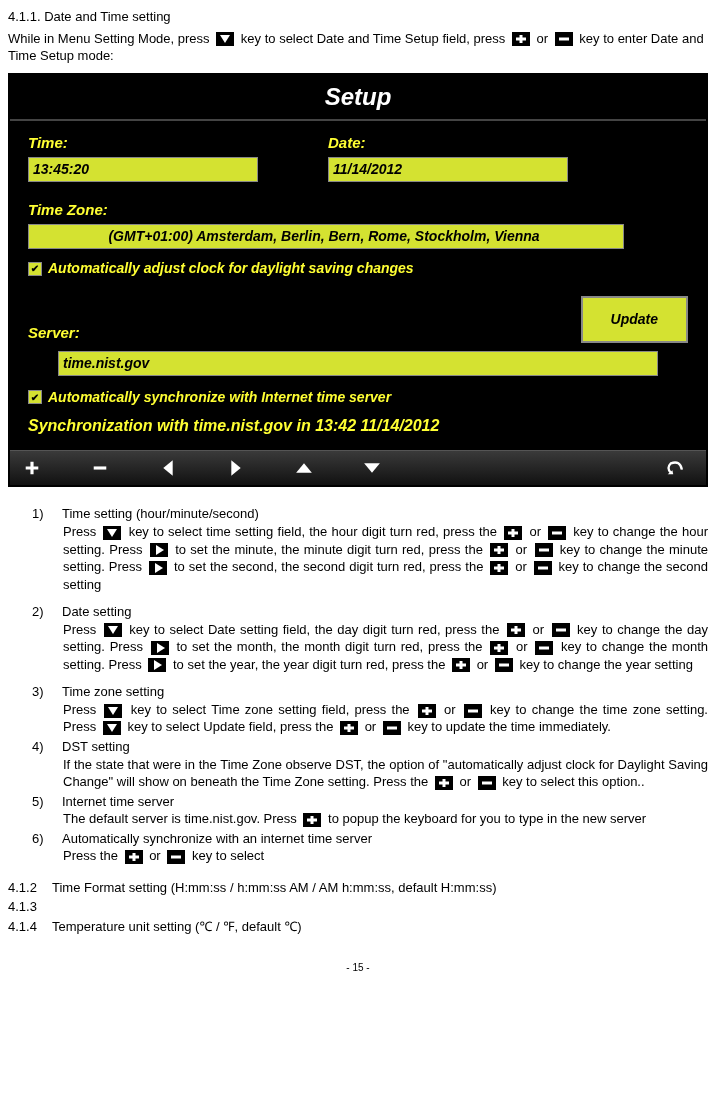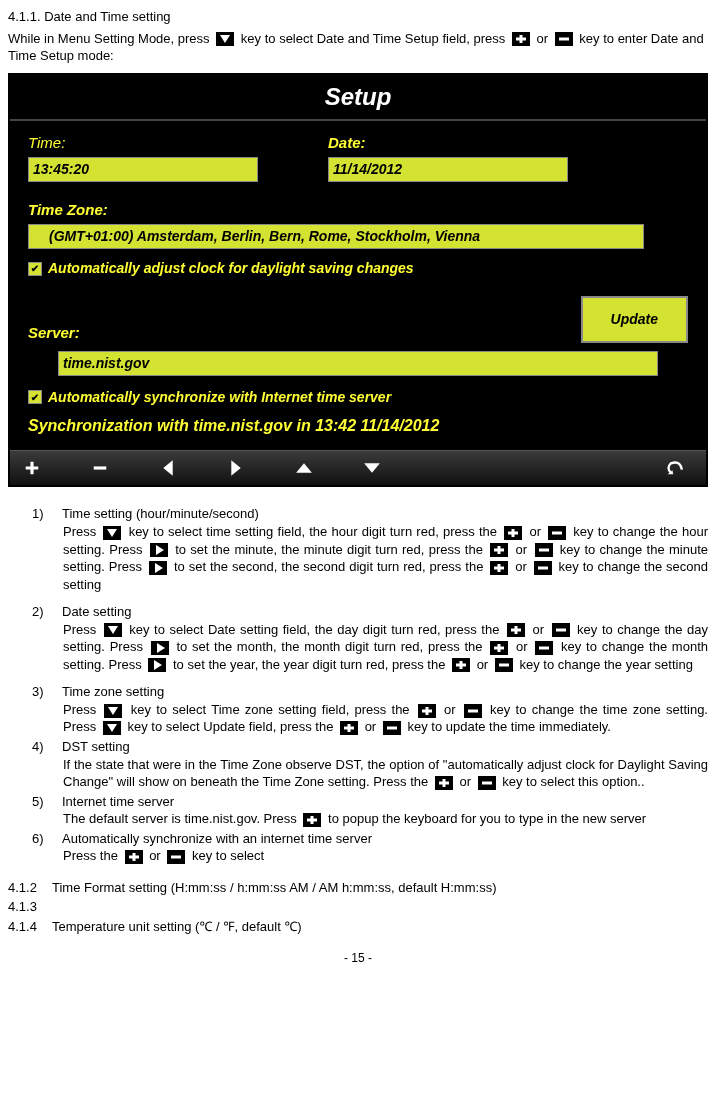--- a/index.html
+++ b/index.html
@@ -2,26 +2,26 @@
 <html><head>
 <meta charset="utf-8">
 <style>
 body{font-family:Arial,Helvetica,sans-serif;font-size:13px;margin:0;padding:8px;width:700px;color:#000;line-height:1.35}
 .section-title{font-size:13px;margin-bottom:4px}
 .intro{font-size:13px;margin-bottom:8px}
 .screenshot{border:2px solid #000;background:#f9a8d4;margin-bottom:18px}
 .setup-header{background:#000;color:#fff;font-weight:bold;font-size:24px;font-style:italic;text-align:center;padding:6px 0;border-bottom:2px solid #444}
 .setup-body{background:#000;padding:12px 18px 8px 18px}
 .row{display:flex;margin-bottom:4px}
-.lbl{color:#ffff33;font-weight:normal;font-style:italic;font-size:15px;flex:0 0 300px}
+.lbl{color:#ffff33;font-weight:bold;font-style:italic;font-size:15px;flex:0 0 300px}
 .lbl2{color:#ffff33;font-weight:bold;font-style:italic;font-size:15px}
 .field{background:#d4e231;color:#000;text-align:left;font-style:italic;font-weight:bold;font-size:14px;padding:2px 4px;border:1px solid #888}
 .time-field{width:220px;margin-bottom:14px}
 .date-field{width:230px;margin-bottom:14px}
-.tz-field{width:590px;margin-top:4px;margin-bottom:10px;text-align:left;padding-left:20px}
+.tz-field{width:590px;margin-top:4px;margin-bottom:10px;text-align:center;padding-left:0}
 .chkline{display:flex;align-items:center;gap:6px;margin-bottom:18px}
 .chk{width:12px;height:12px;background:#d4e231;border:1px solid #888;display:flex;align-items:center;justify-content:center;color:#000;font-size:10px;font-weight:bold}
 .chktxt{color:#ffff33;font-style:italic;font-weight:bold;font-size:14px}
 .server-row{display:flex;align-items:flex-end;margin-bottom:8px}
 .server-lbl{color:#ffff33;font-weight:bold;font-style:italic;font-size:15px;flex:0 0 120px}
 .update-btn{margin-left:auto;background:#d4e231;border:2px solid #888;padding:12px 28px;font-style:italic;font-weight:bold;font-size:14px}
 .server-field{width:590px;margin:6px auto 12px auto}
 .sync-status{color:#ffff33;font-style:italic;font-weight:bold;font-size:16px;margin-bottom:6px}
 .toolbar{background:linear-gradient(#3a3a3a,#111);display:flex;align-items:center;padding:6px 8px;border-top:1px solid #555}
 .tbtn{width:28px;height:22px;margin-right:40px;display:flex;align-items:center;justify-content:center}
@@ -29,21 +29,21 @@
 .spacer{flex:1}
 .list-item{display:flex;align-items:flex-start;margin-top:10px}
 .list-num{flex:0 0 30px;padding-left:24px;font-size:13px}
 .list-body{flex:1;font-size:13px;text-align:justify}
 .sub{padding-left:55px;font-size:13px;text-align:justify}
 .icon-inline{display:inline-block;width:18px;height:14px;vertical-align:middle;background:#000;position:relative;margin:0 3px}
 .icon-inline svg{position:absolute;top:0;left:0;width:100%;height:100%}
 .tail-sec{margin-top:14px;font-size:13px}
 .tail-row{display:flex;margin-bottom:2px}
 .tail-num{flex:0 0 44px}
-.page-num{text-align:center;font-size:12px;margin-top:14px}
+.page-num{text-align:center;font-size:10px;margin-top:25px}
 </style>
 </head>
 <body>
 
 <svg width="0" height="0" style="position:absolute">
 <defs>
 <g id="i-plus">
         <rect x="0" y="0" width="18" height="14" fill="#000"></rect>
         <rect x="7.5" y="3" width="3" height="8" fill="#fff"></rect>
         <rect x="4" y="5.5" width="10" height="3" fill="#fff"></rect>

